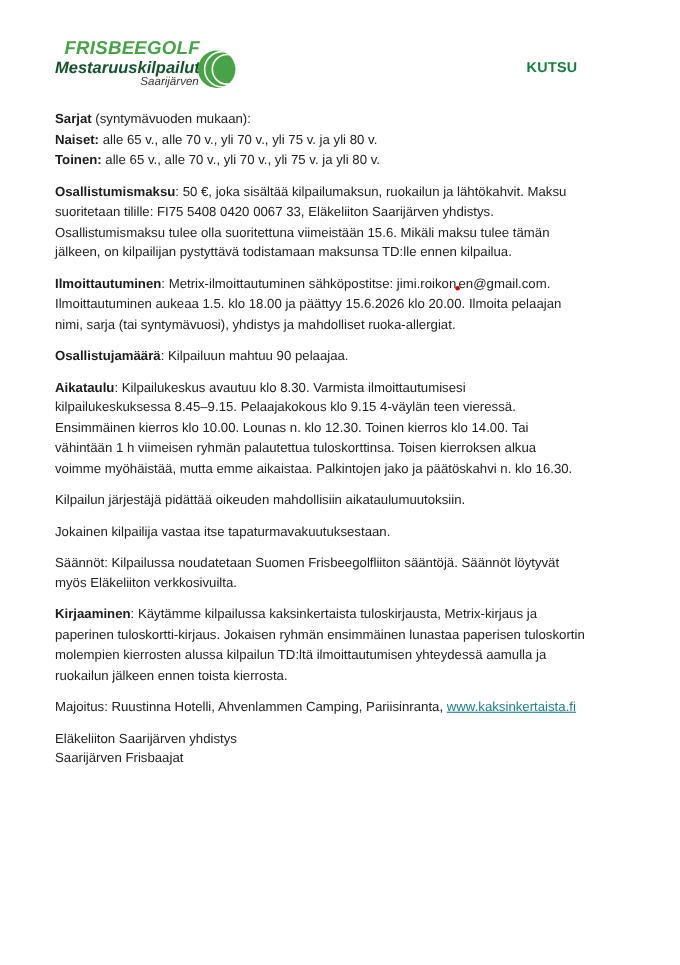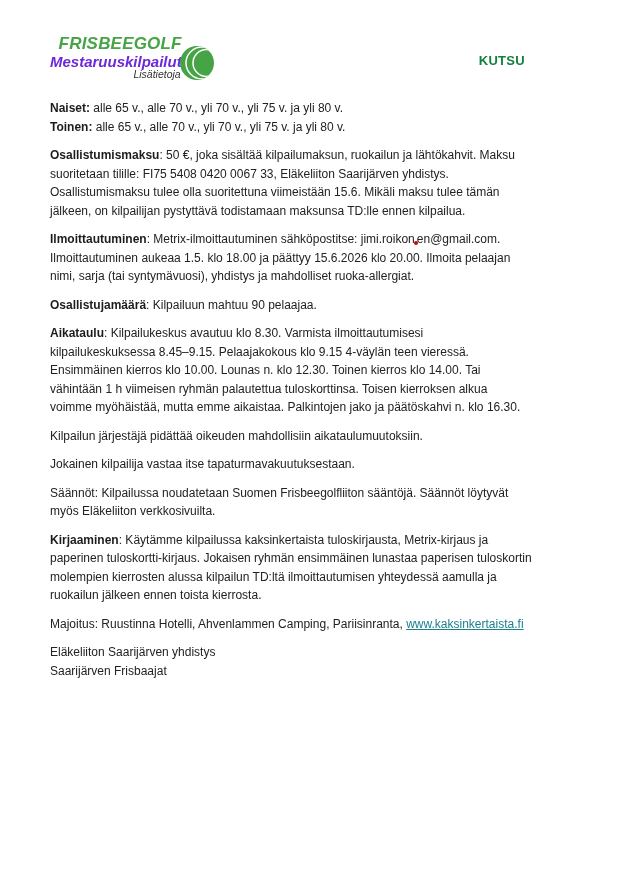--- a/index.html
+++ b/index.html
@@ -7,62 +7,62 @@
     width:575px;min-height:877px;background:#ffffff;box-sizing:border-box;
     padding:33px 50px 40px 50px;
     font-family:"Liberation Sans","DejaVu Sans",sans-serif;
     color:#222222;font-size:12px;line-height:18.5px;
   }
   
   .hdr{display:flex;justify-content:space-between;align-items:flex-start;margin-bottom:14px;height:52px;}
   .logo{display:flex;align-items:center;}
   .logo-text{text-align:right;font-style:italic;line-height:1.06;}
   .logo-l1{color:#46a346;font-weight:bold;font-size:17px;letter-spacing:.2px;}
-  .logo-l2{color:#6d28d9;font-weight:bold;font-size:15px;font-style:italic;}
+  .logo-l2{color:#14532d;font-weight:bold;font-size:15px;font-style:italic;}
   .logo-l3{color:#333;font-size:10.5px;padding-right:1px;}
   .disc{margin-left:-6px;margin-top:10px;line-height:0;}
   .kutsu{font-weight:bold;font-size:13px;color:#15803d;margin-top:19px;letter-spacing:.3px;}
   
   .para{margin:0 0 10px 0;white-space:pre;}
   .para strong{font-weight:bold;color:#1c1c1c;}
   .line{display:block;}
   .link{color:#1a7f8e;text-decoration:underline;cursor:pointer;}
   .reddot{display:inline-block;width:4px;height:4px;border-radius:50%;background:#d40000;vertical-align:-2px;margin:0 -1px;}
 </style>
 </head>
 <body>
 
 <div class="page">
 
   <header class="hdr">
     <div class="logo">
       <div class="logo-text">
         <div class="logo-l1">FRISBEEGOLF</div>
         <div class="logo-l2">Mestaruuskilpailut</div>
-        <div class="logo-l3">Lisätietoja</div>
+        <div class="logo-l3">Saarijärven</div>
       </div>
       <span class="disc"><svg width="40" height="40" viewBox="0 0 40 40" aria-hidden="true">
         <defs>
               <clipPath id="discclip">
                 <circle cx="21" cy="20" r="17"></circle>
               </clipPath>
             </defs>
         <circle cx="21" cy="20" r="17" fill="#46a346"></circle>
         <g clip-path="url(#discclip)" fill="none" stroke="#ffffff" stroke-width="1.5">
           <circle cx="26" cy="20" r="16"></circle>
           <circle cx="30.5" cy="20" r="13.5"></circle>
         </g>
       </svg></span>
     </div>
     <div class="kutsu">KUTSU</div>
   </header>
 
   <main>
 
-    <p class="para"><span class="line"><strong>Naiset:</strong><span> alle 65 v., alle 70 v., yli 70 v., yli 75 v. ja yli 80 v.</span></span><span class="line"><strong>Toinen:</strong><span> alle 65 v., alle 70 v., yli 70 v., yli 75 v. ja yli 80 v.</span></span></p>
+    <p class="para"><span class="line"><strong>Sarjat</strong><span> (syntymävuoden mukaan):</span></span><span class="line"><strong>Naiset:</strong><span> alle 65 v., alle 70 v., yli 70 v., yli 75 v. ja yli 80 v.</span></span><span class="line"><strong>Toinen:</strong><span> alle 65 v., alle 70 v., yli 70 v., yli 75 v. ja yli 80 v.</span></span></p>
 
     <p class="para"><strong>Osallistumismaksu</strong><span>: 50 €, joka sisältää kilpailumaksun, ruokailun ja lähtökahvit. Maksu
 suoritetaan tilille: FI75 5408 0420 0067 33, Eläkeliiton Saarijärven yhdistys.
 Osallistumismaksu tulee olla suoritettuna viimeistään 15.6. Mikäli maksu tulee tämän
 jälkeen, on kilpailijan pystyttävä todistamaan maksunsa TD:lle ennen kilpailua.</span></p>
 
     <p class="para"><strong>Ilmoittautuminen</strong><span>: Metrix-ilmoittautuminen sähköpostitse: jimi.roikon</span><span class="reddot"></span><span>en@gmail.com.
 Ilmoittautuminen aukeaa 1.5. klo 18.00 ja päättyy 15.6.2026 klo 20.00. Ilmoita pelaajan
 nimi, sarja (tai syntymävuosi), yhdistys ja mahdolliset ruoka-allergiat.</span></p>
 

